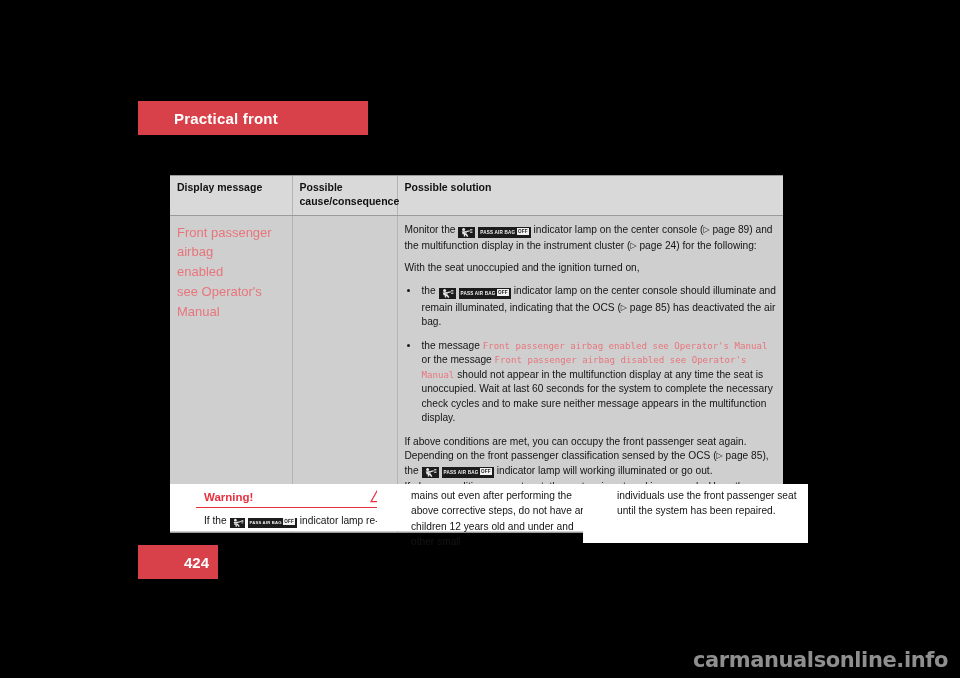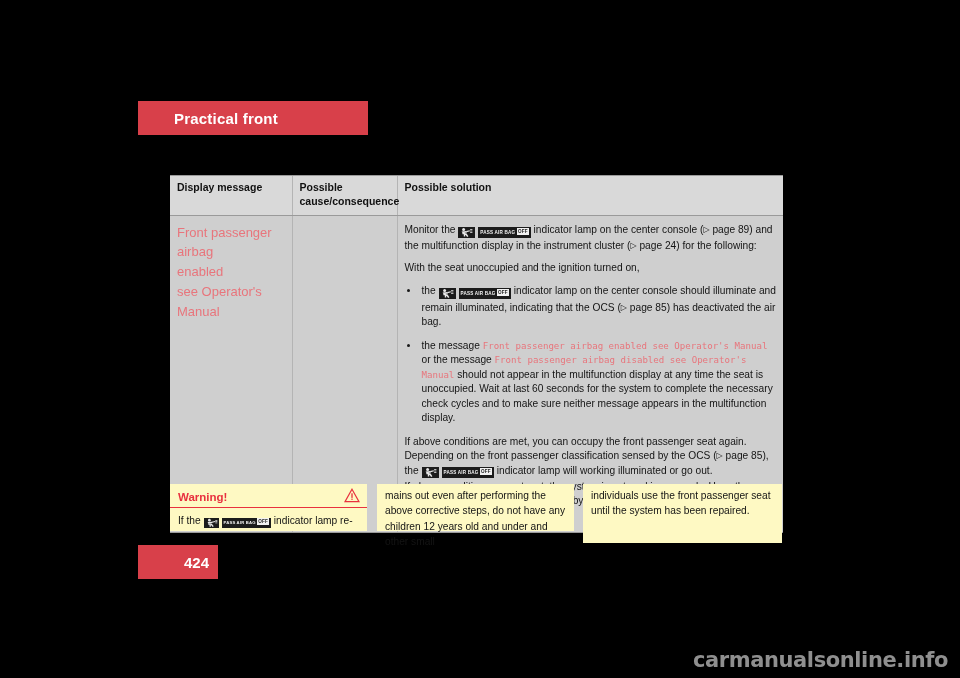--- a/index.html
+++ b/index.html
@@ -162,24 +162,25 @@
   }
   .lamp.sm .occ { width: 15px; height: 10px; }
   .lamp.sm .pab { height: 10px; line-height: 10px; font-size: 4.2px; }
 
   .pg { white-space: nowrap; }
   .tri { font-size: 8px; vertical-align: 1px; }
 
   
   .warn-col {
     position: absolute;
-    background: #fef9c3;
+    background: #ffffff;
     font-size: 10.2px;
     color: #141414;
     line-height: 1.5;
+    padding-left: 26px;
   }
   #warn-col-1 { left: 170px; top: 484px; width: 197px; height: 47px; }
   #warn-col-2 { left: 377px; top: 484px; width: 197px; height: 47px; }
   #warn-col-3 { left: 583px; top: 484px; width: 199px; height: 59px; }
 
   .warn-head {
     position: relative;
     height: 23px;
     border-bottom: 1.6px solid #e8313f;
   }

